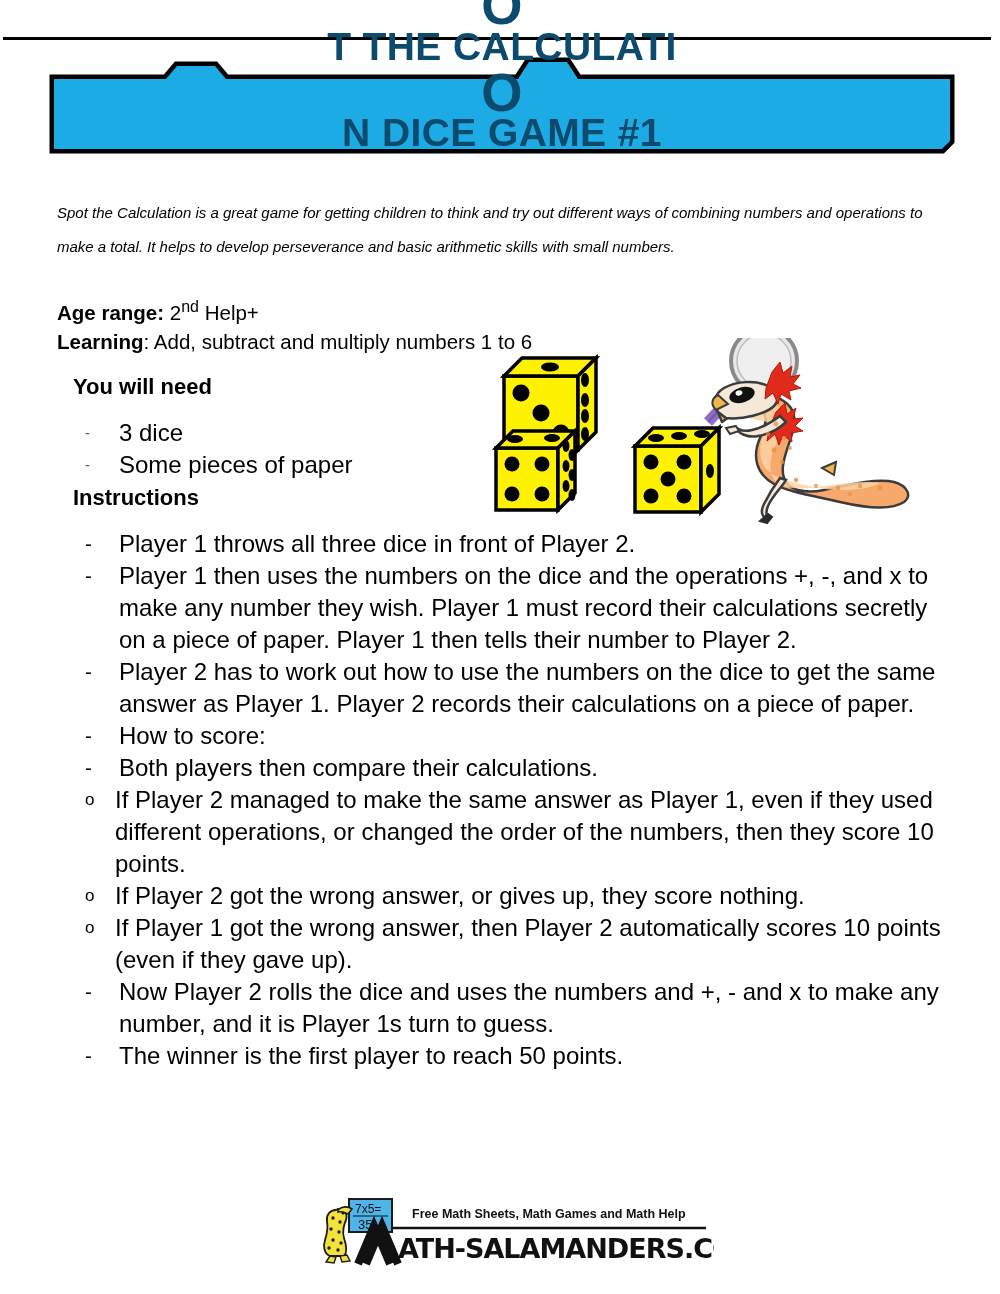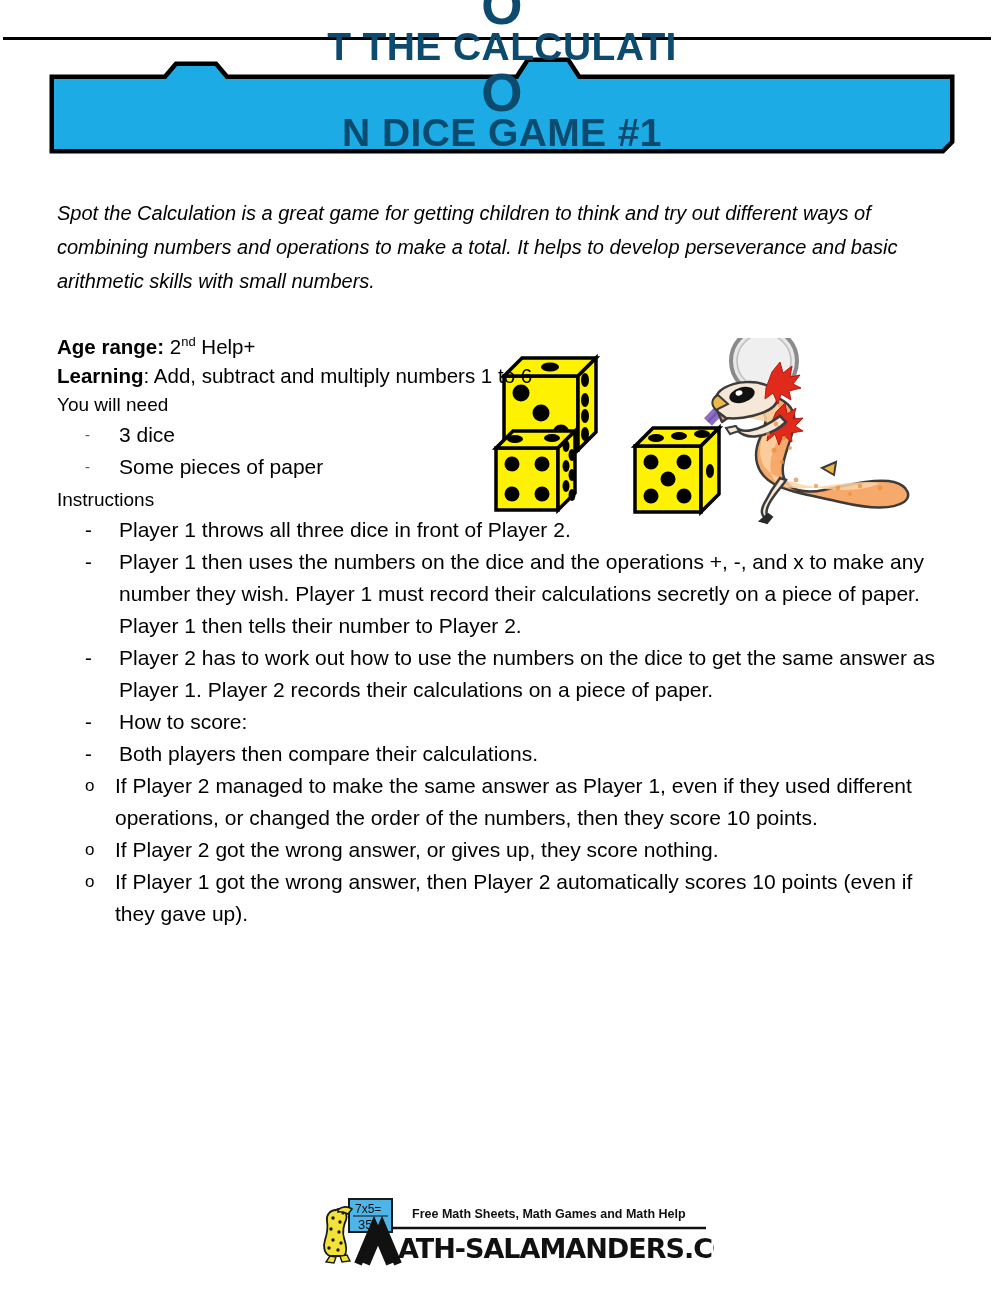--- a/index.html
+++ b/index.html
@@ -66,51 +66,51 @@
   
   .content {
     position: absolute;
     left: 57px;
     top: 196px;
     width: 890px;
   }
 
   .intro {
     font-style: italic;
-    font-size: 20px;
+    font-size: 15px;
     line-height: 34px;
     margin: 0 0 34px 0;
     width: 885px;
   }
 
   .meta-line {
     font-size: 20.5px;
     line-height: 29px;
     margin: 0;
     white-space: nowrap;
   }
   .meta-line b { font-weight: bold; }
-  .meta-line sup { font-size: 13px; vertical-align: super; line-height: 0; }
+  .meta-line sup { font-size: 16px; vertical-align: super; line-height: 0; }
 
   .section-head {
-    font-size: 19px;
-    font-weight: normal;
+    font-size: 22px;
+    font-weight: bold;
     line-height: 29px;
-    margin: 0;
+    margin: 16px;
   }
   .section-head.instructions { margin-top: 2px; }
 
   ul.dash, ul.circ {
     list-style: none;
     margin: 0;
     padding: 0;
   }
   ul.dash > li, ul.circ > li {
     position: relative;
-    font-size: 21px;
+    font-size: 24px;
     line-height: 32px;
     margin: 0;
   }
   
   .need-list > li {
     padding-left: 62px;
     line-height: 31px;
   }
   .need-list > li::before {
     content: "-";
@@ -352,20 +352,24 @@
     <li>How to score:</li>
     <li>Both players then compare their calculations.</li>
   </ul>
 
   <ul class="circ score-list">
     <li>If Player 2 managed to make the same answer as Player 1, even if they used different operations, or changed the order of the numbers, then they score 10 points.</li>
     <li>If Player 2 got the wrong answer, or gives up, they score nothing.</li>
     <li>If Player 1 got the wrong answer, then Player 2 automatically scores 10 points (even if they gave up).</li>
   </ul>
 
+  <ul class="dash instr-list">
+    <li>Now Player 2 rolls the dice and uses the numbers and +, - and x to make any number, and it is Player 1s turn to guess.</li>
+    <li>The winner is the first player to reach 50 points.</li>
+  </ul>
 
 </div>
 
 <div class="footer">
   <svg width="400" height="76" viewBox="0 0 400 76">
 
     <g>
       <rect x="35" y="3" width="43" height="33" fill="#4FB4E8" stroke="#1A1A1A" stroke-width="2"></rect>
       <text x="41" y="17" font-family="'Liberation Sans', sans-serif" font-size="12" fill="#111">7x5=</text>
       <line x1="39" y1="20" x2="74" y2="20" stroke="#111" stroke-width="1.2"></line>

